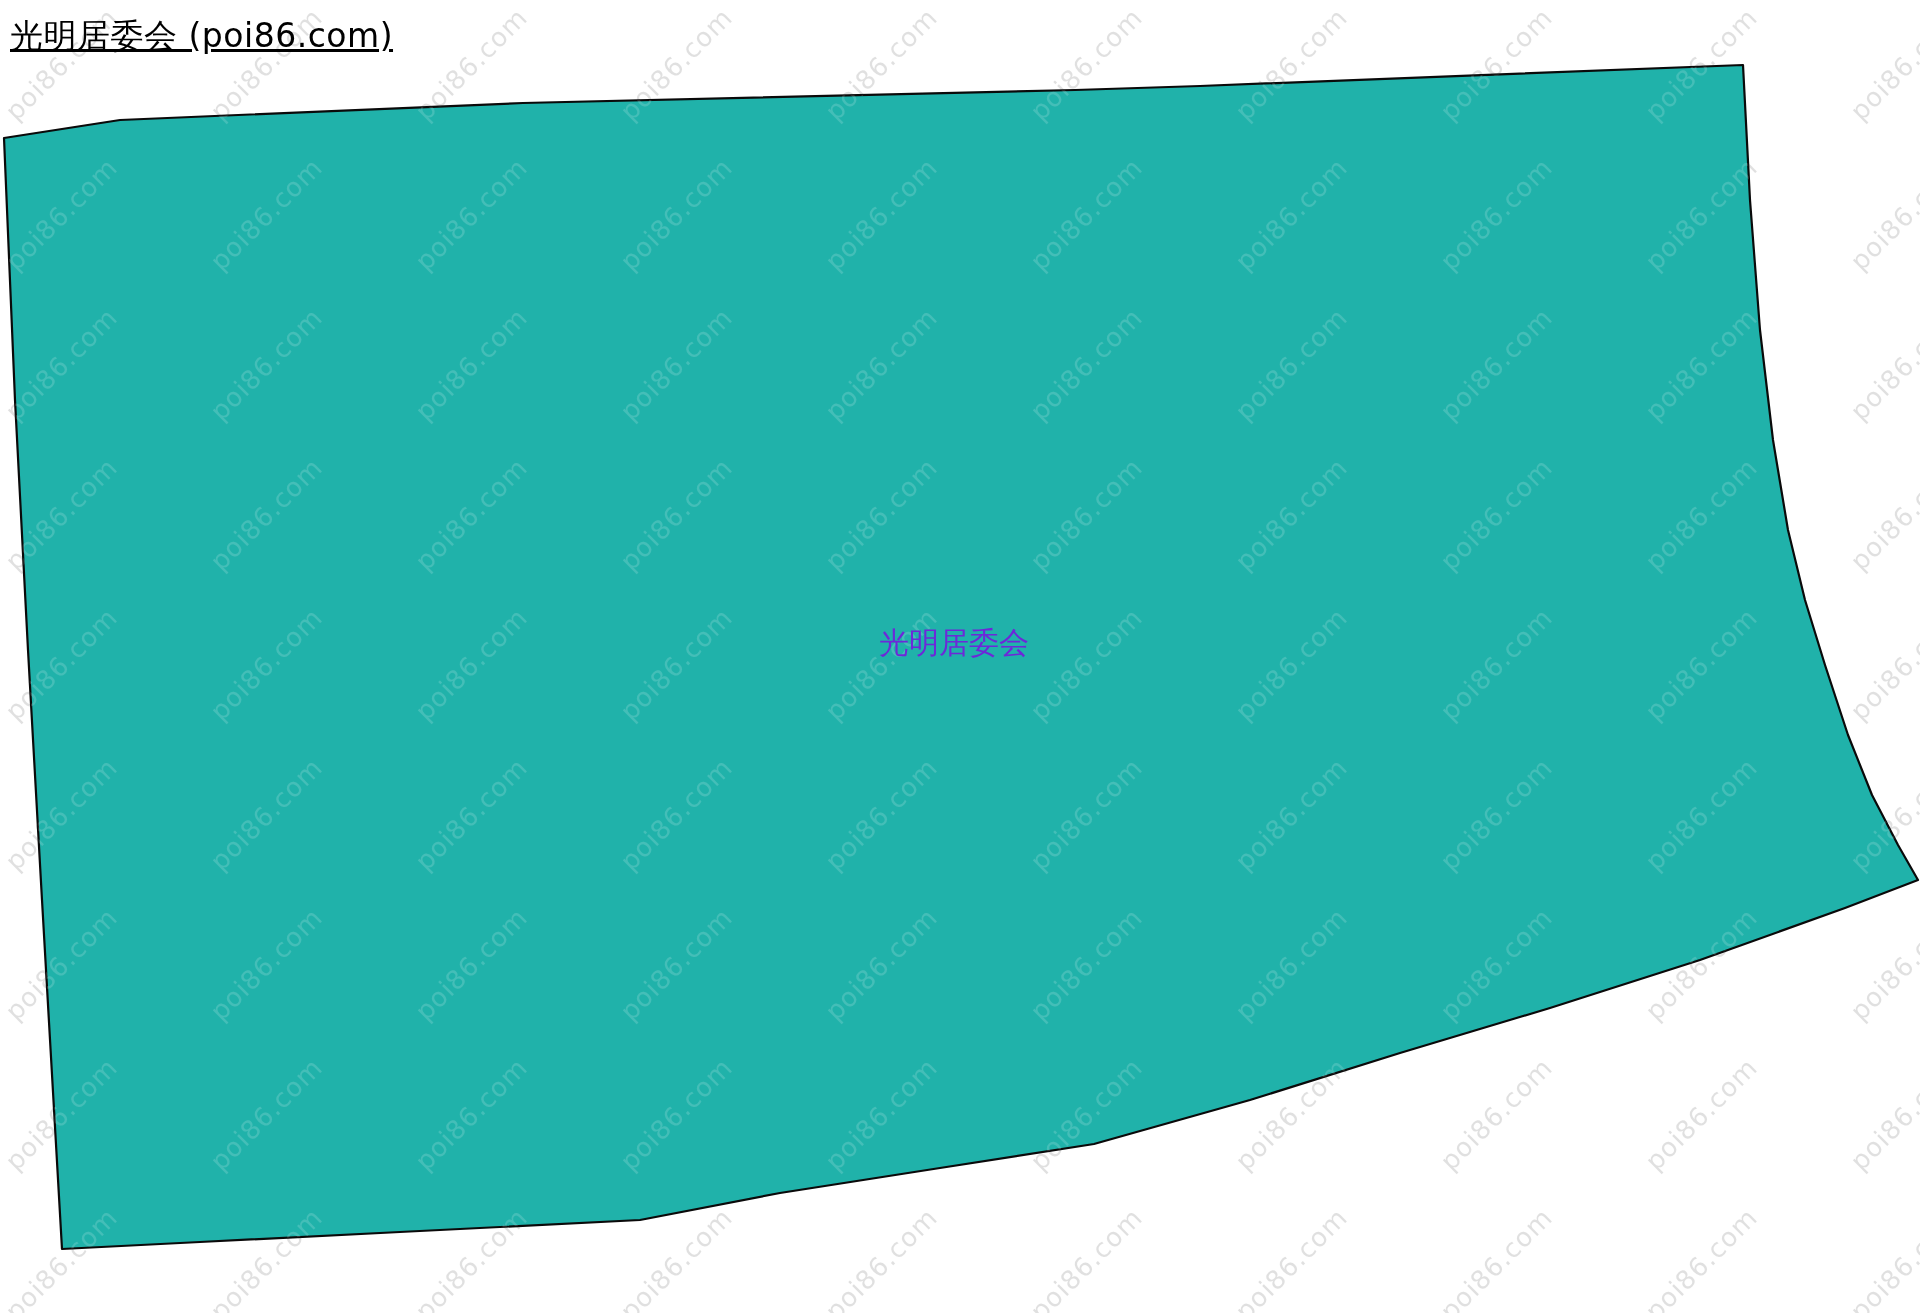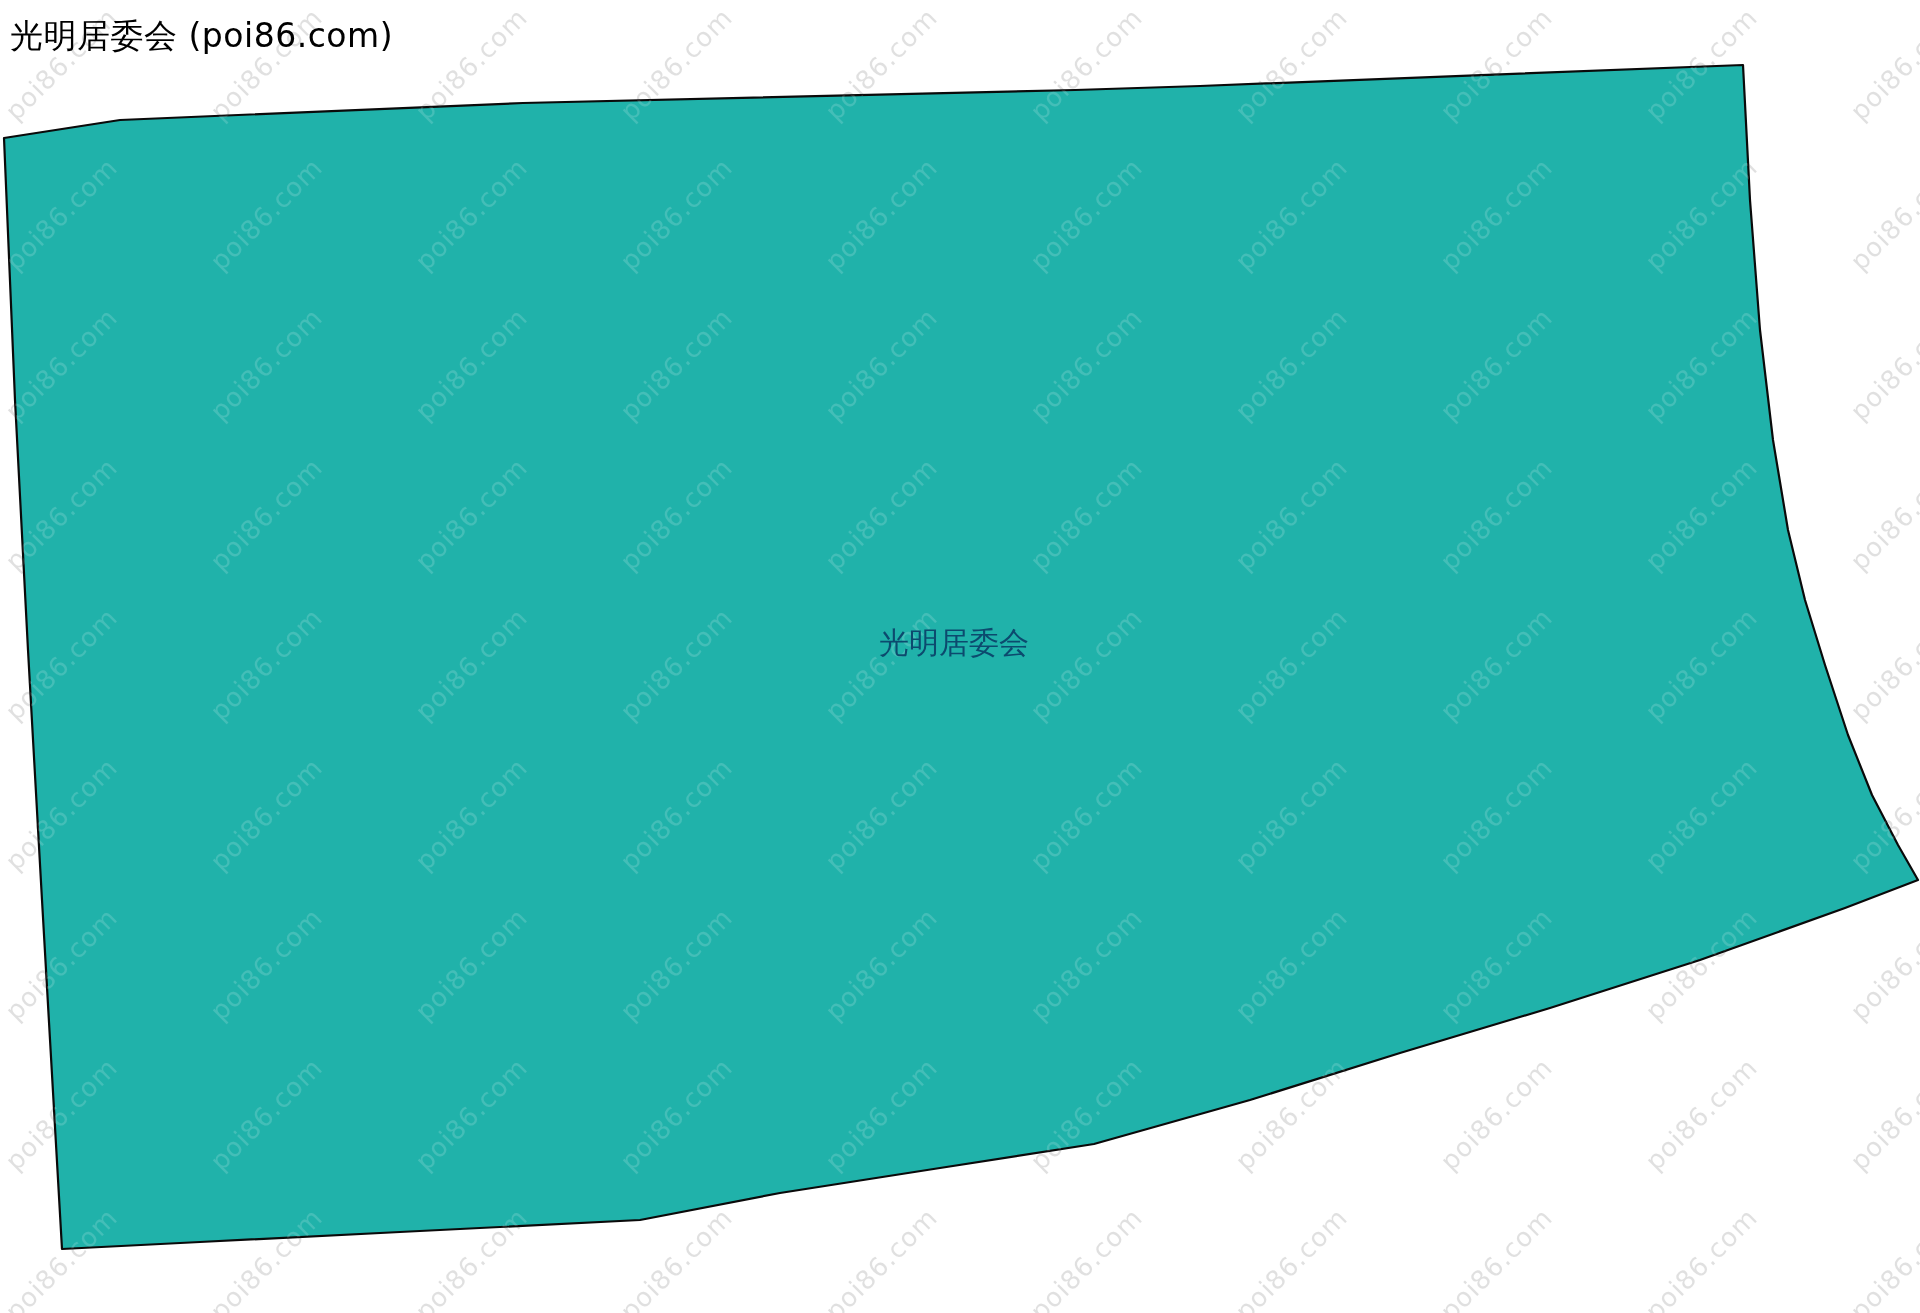--- a/index.html
+++ b/index.html
@@ -25,29 +25,30 @@
   }
   .page-title {
     position: absolute;
     left: 10px;
     top: 14px;
     font-size: 33px;
     font-weight: 400;
     color: #000000;
     white-space: nowrap;
     letter-spacing: 0.5px;
+    text-decoration: underline;
   }
   .region-label {
     position: absolute;
     left: 954px;
     top: 643px;
     transform: translate(-50%, -50%);
     font-size: 30px;
     font-weight: 400;
-    color: #0c4a6e;
+    color: #6d28d9;
     white-space: nowrap;
   }
   .wm-text {
     font-family: "DejaVu Sans", "Liberation Sans", sans-serif;
     font-size: 26px;
     letter-spacing: 1px;
   }
 </style>
 </head>
 <body>

